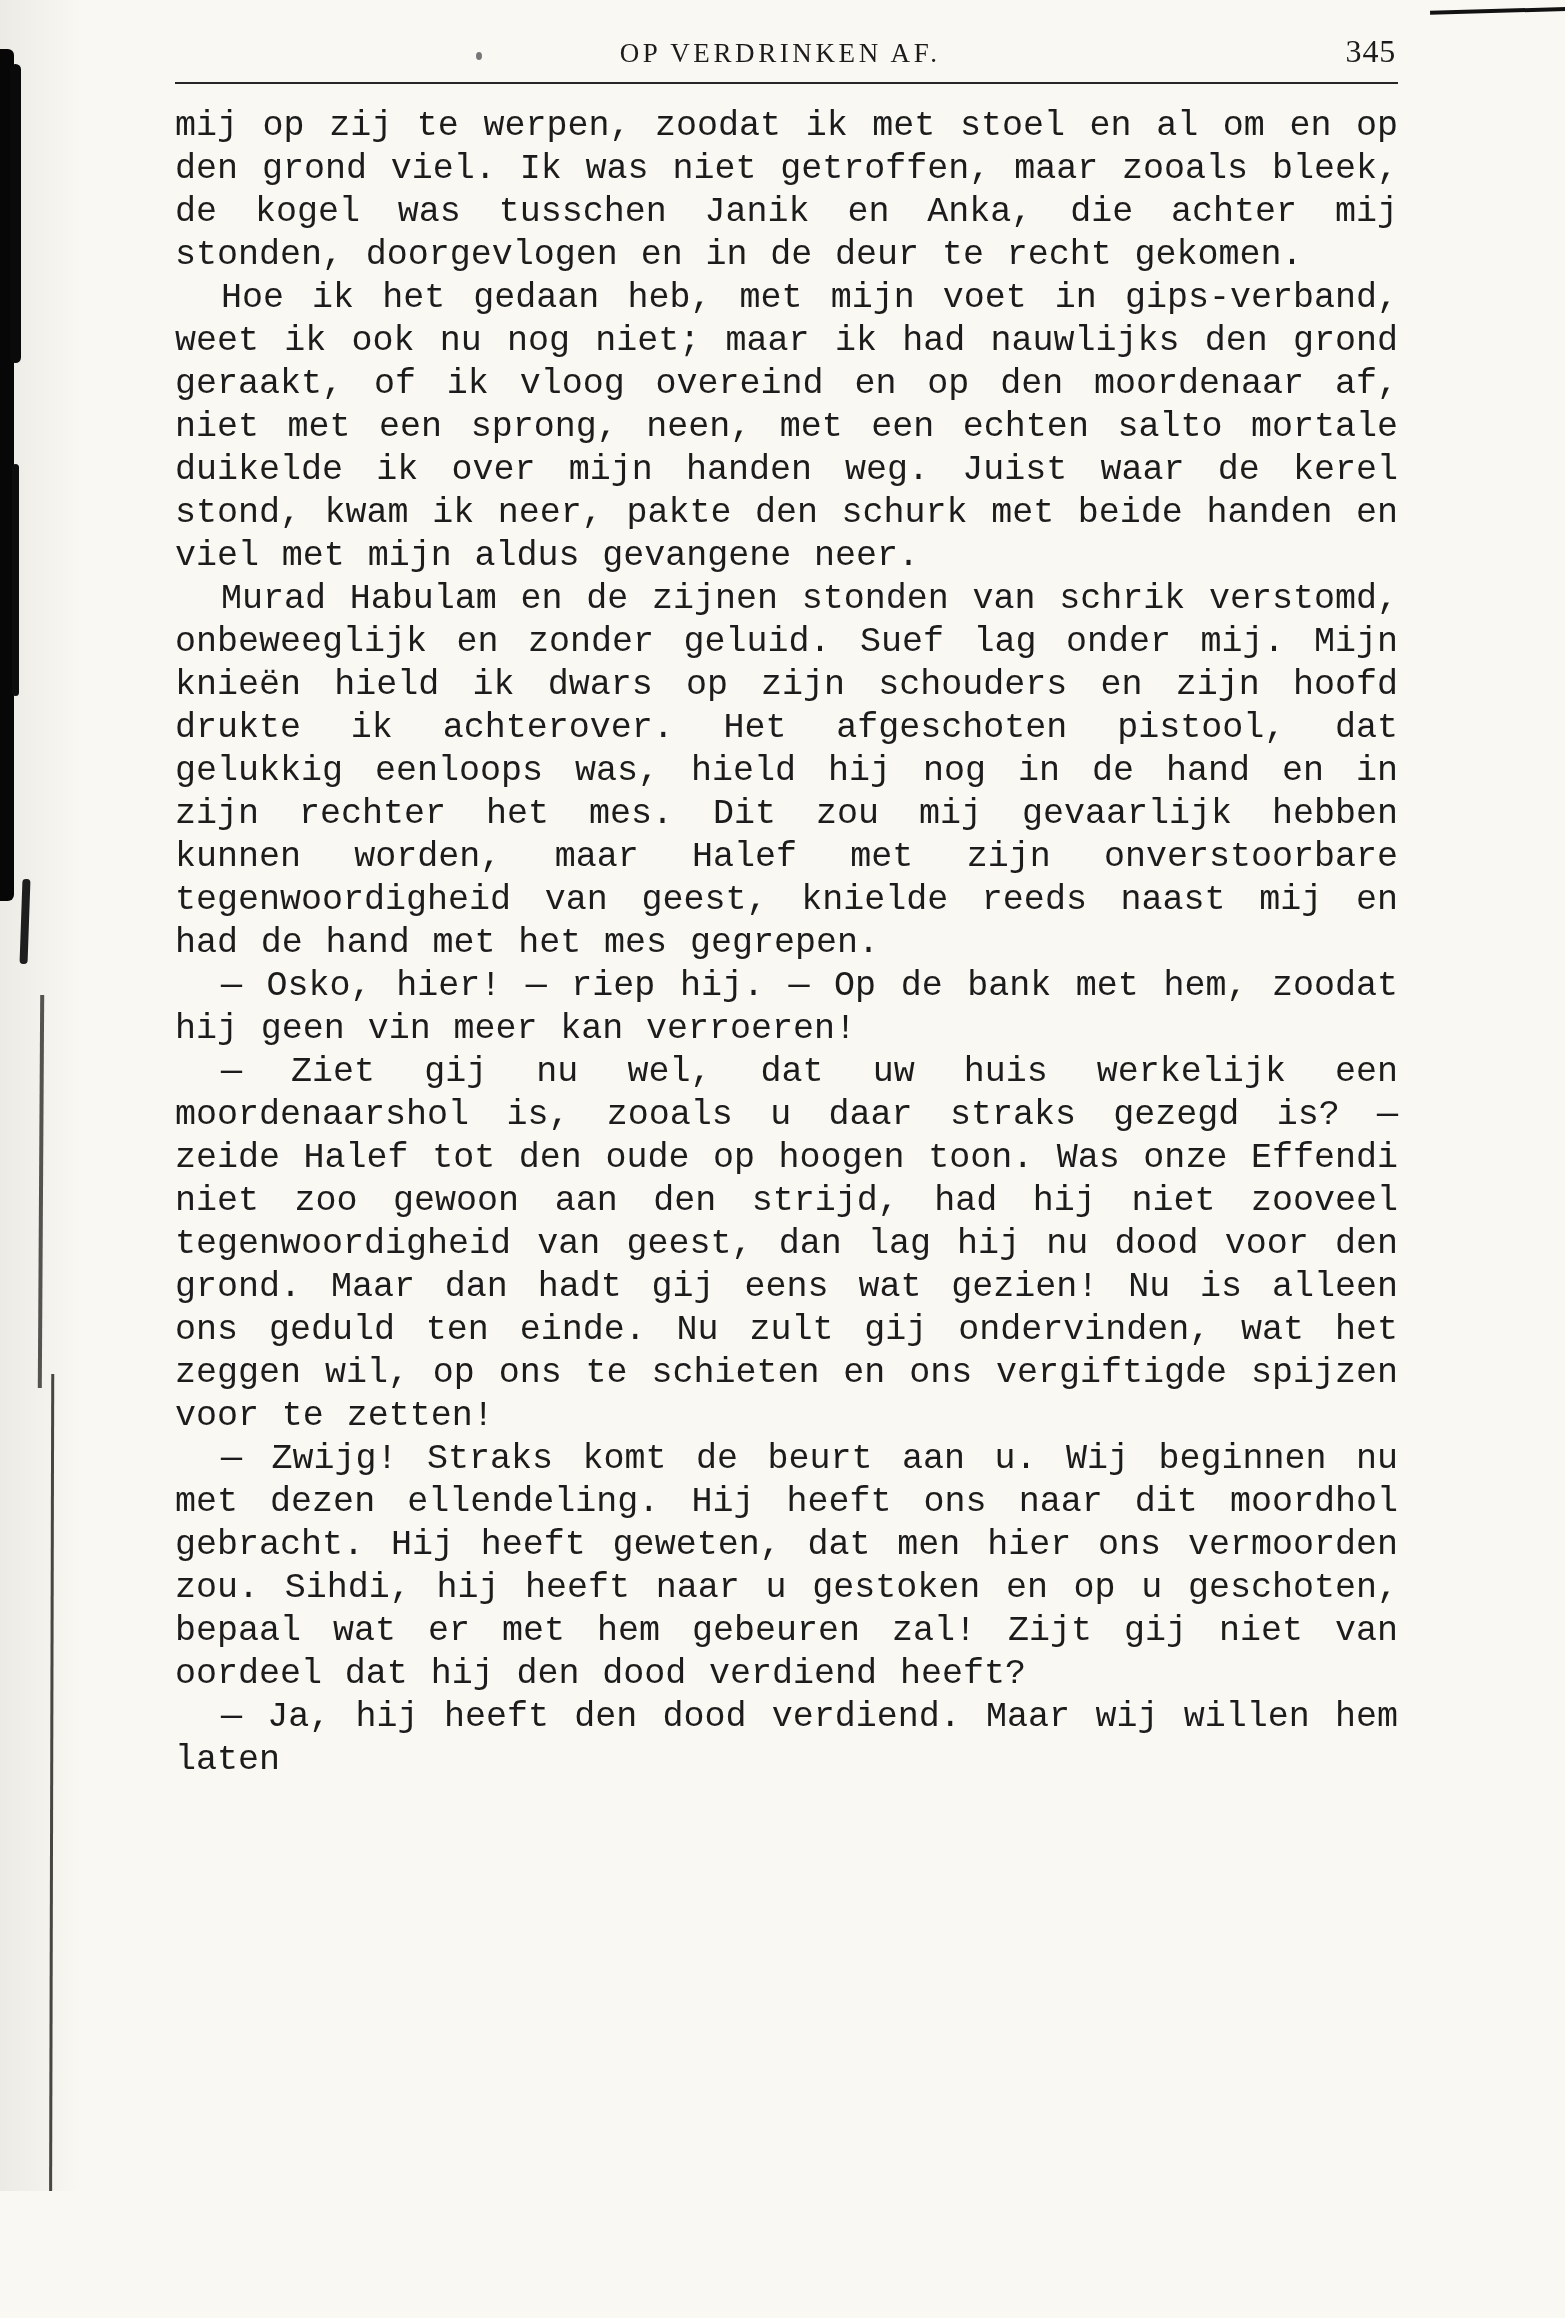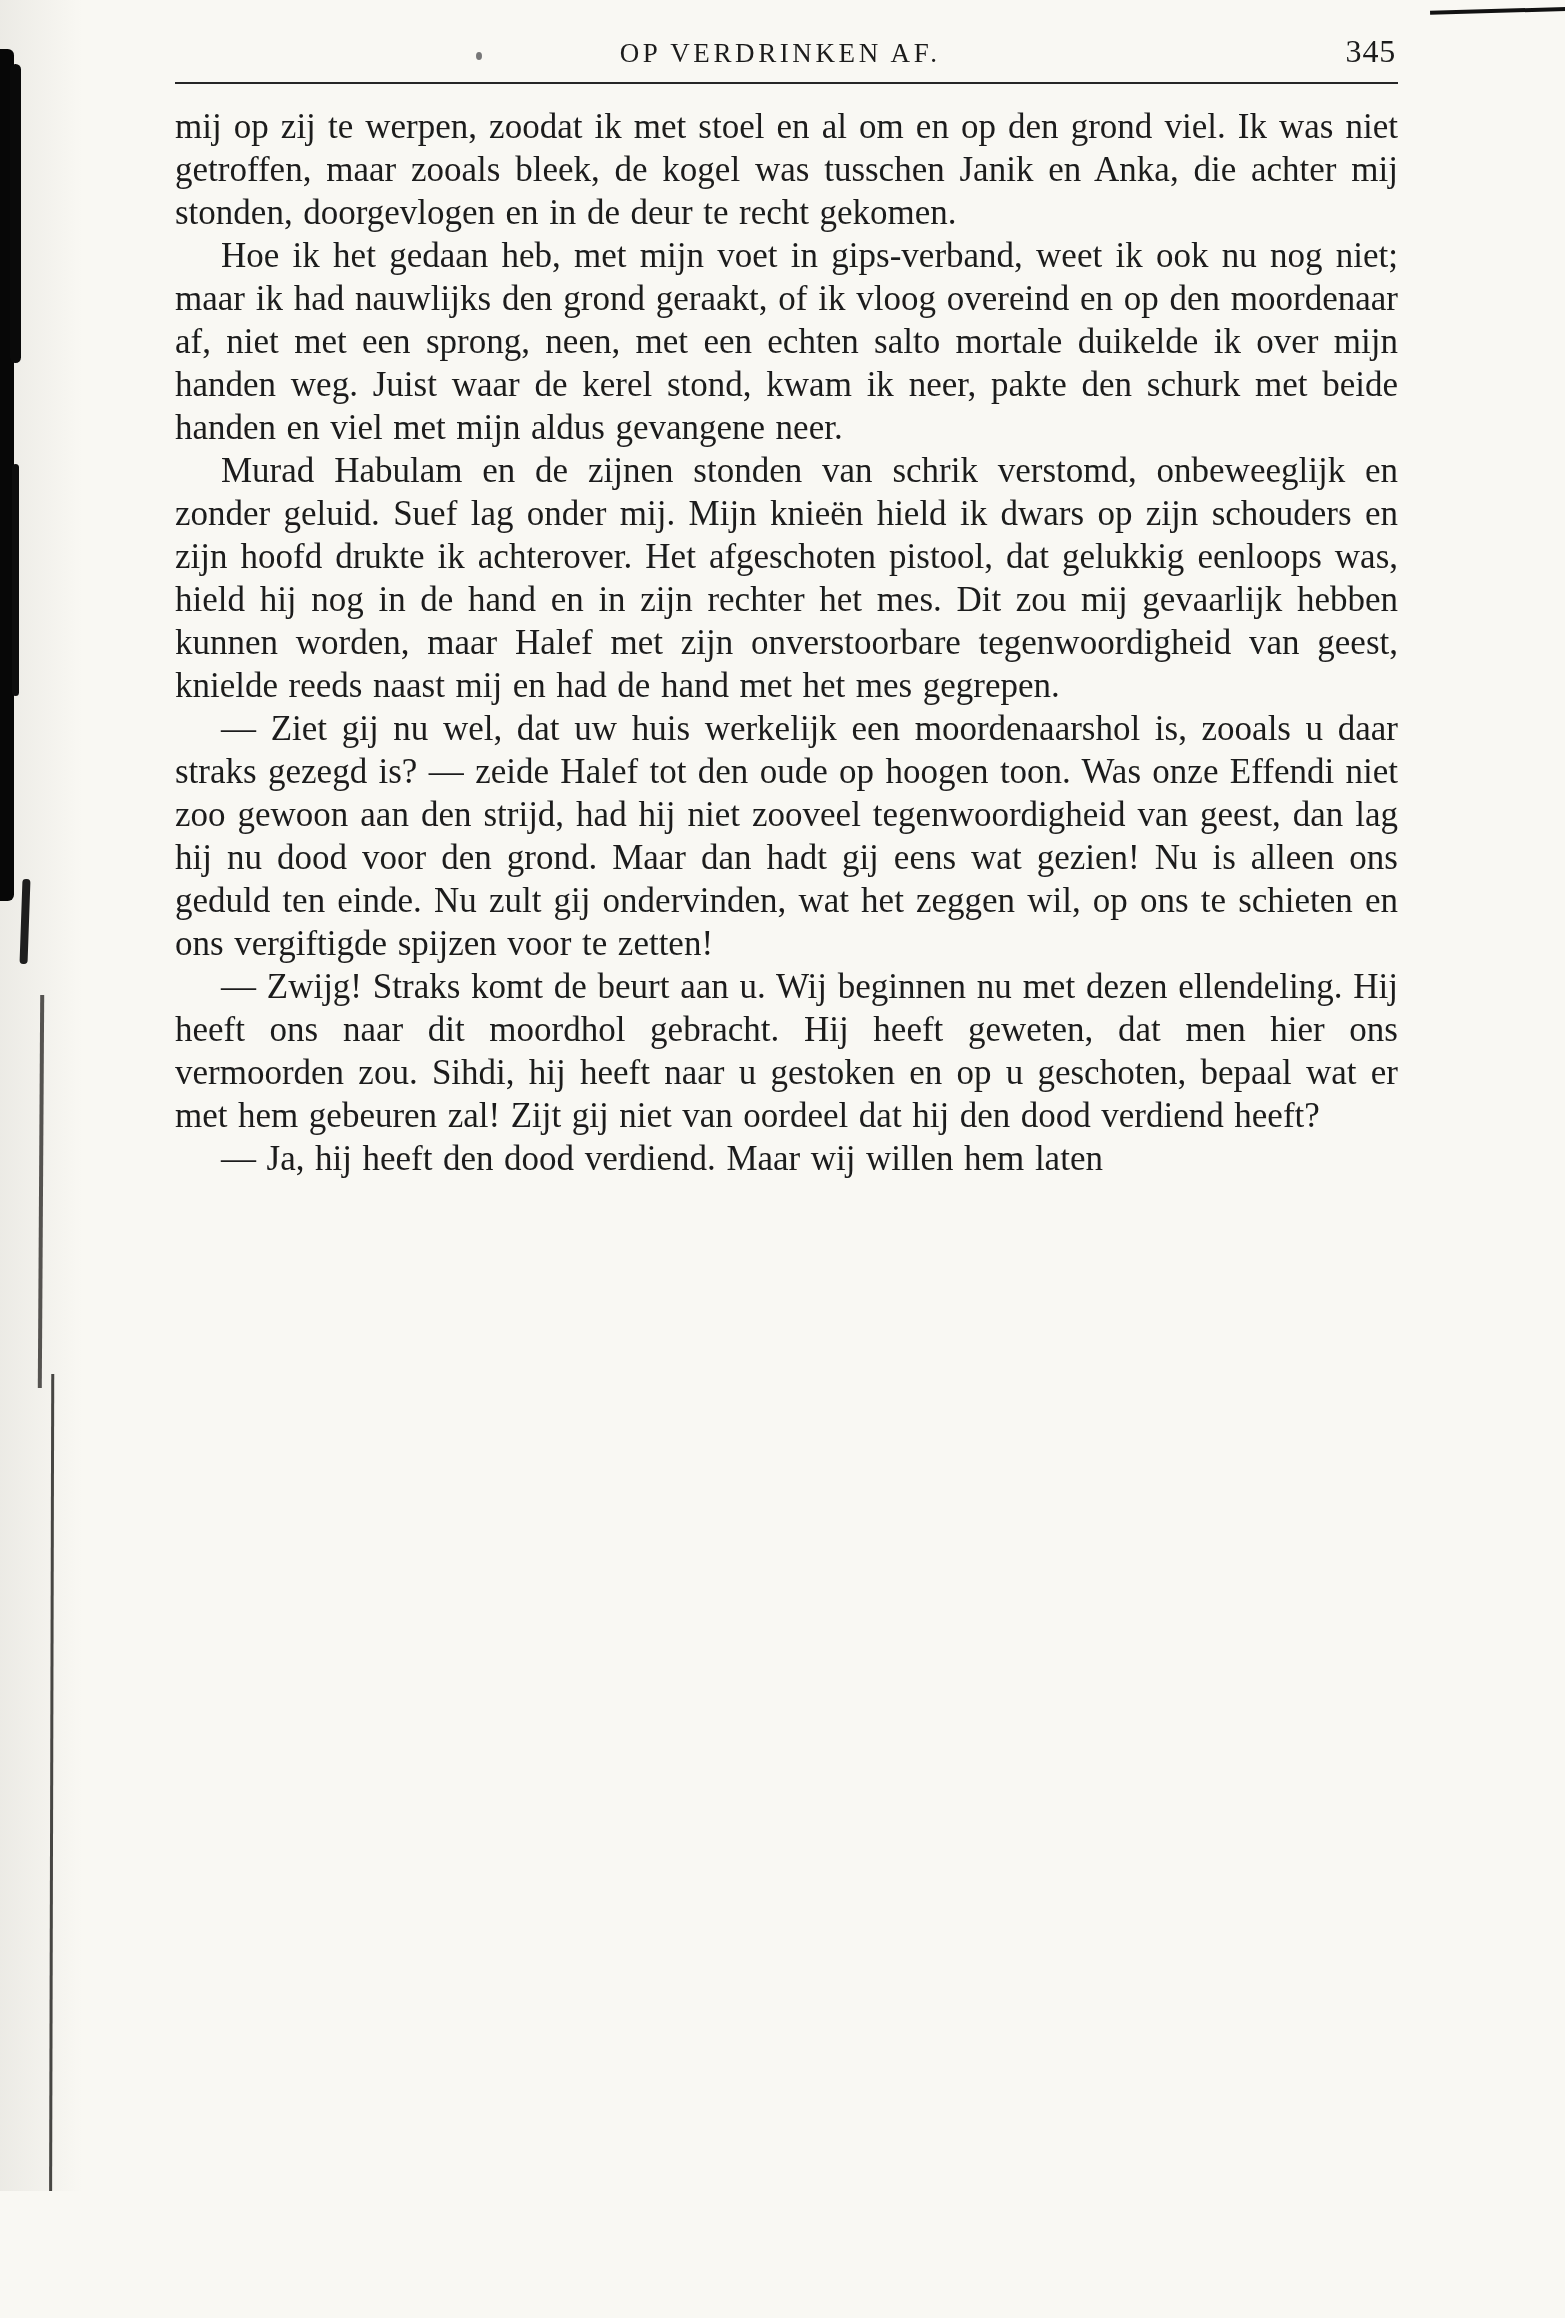--- a/index.html
+++ b/index.html
@@ -51,20 +51,21 @@
   .header-rule{margin-top:8px;border-top:2.7px solid var(--rule);}
 
   
   .body{
     margin-top:20.5px;
     font-size:35px;
     line-height:43px;
     text-align:justify;
     word-spacing:1.8px;
     color:var(--ink);
+    font-family:Liberation Mono, monospace;
   }
   .para{text-indent:46px;}
   .para.flush{text-indent:0;}
 </style>
 </head>
 <body>
 
 <div class="page">
 
   <div class="smudge smudge-main"></div>
@@ -79,19 +80,20 @@
   <header class="page-header">
     <span class="running-title">OP VERDRINKEN AF.</span>
     <span class="page-number">345</span>
   </header>
   <div class="header-rule"></div>
 
   <main class="body">
     <p class="para flush">mij op zij te werpen, zoodat ik met stoel en al om en op den grond viel. Ik was niet getroffen, maar zooals bleek, de kogel was tusschen Janik en Anka, die achter mij stonden, doorgevlogen en in de deur te recht gekomen.</p>
     <p class="para">Hoe ik het gedaan heb, met mijn voet in gips-verband, weet ik ook nu nog niet; maar ik had nauwlijks den grond geraakt, of ik vloog overeind en op den moordenaar af, niet met een sprong, neen, met een echten salto mortale duikelde ik over mijn handen weg. Juist waar de kerel stond, kwam ik neer, pakte den schurk met beide handen en viel met mijn aldus gevangene neer.</p>
     <p class="para">Murad Habulam en de zijnen stonden van schrik verstomd, onbeweeglijk en zonder geluid. Suef lag onder mij. Mijn knieën hield ik dwars op zijn schouders en zijn hoofd drukte ik achterover. Het afgeschoten pistool, dat gelukkig eenloops was, hield hij nog in de hand en in zijn rechter het mes. Dit zou mij gevaarlijk hebben kunnen worden, maar Halef met zijn onverstoorbare tegenwoordigheid van geest, knielde reeds naast mij en had de hand met het mes gegrepen.</p>
+    <p class="para">— Osko, hier! — riep hij. — Op de bank met hem, zoodat hij geen vin meer kan verroeren!</p>
     <p class="para">— Ziet gij nu wel, dat uw huis werkelijk een moordenaarshol is, zooals u daar straks gezegd is? — zeide Halef tot den oude op hoogen toon. Was onze Effendi niet zoo gewoon aan den strijd, had hij niet zooveel tegenwoordigheid van geest, dan lag hij nu dood voor den grond. Maar dan hadt gij eens wat gezien! Nu is alleen ons geduld ten einde. Nu zult gij ondervinden, wat het zeggen wil, op ons te schieten en ons vergiftigde spijzen voor te zetten!</p>
     <p class="para">— Zwijg! Straks komt de beurt aan u. Wij beginnen nu met dezen ellendeling. Hij heeft ons naar dit moordhol gebracht. Hij heeft geweten, dat men hier ons vermoorden zou. Sihdi, hij heeft naar u gestoken en op u geschoten, bepaal wat er met hem gebeuren zal! Zijt gij niet van oordeel dat hij den dood verdiend heeft?</p>
     <p class="para">— Ja, hij heeft den dood verdiend. Maar wij willen hem laten</p>
   </main>
 
 </div>
 
 
 </body></html>

